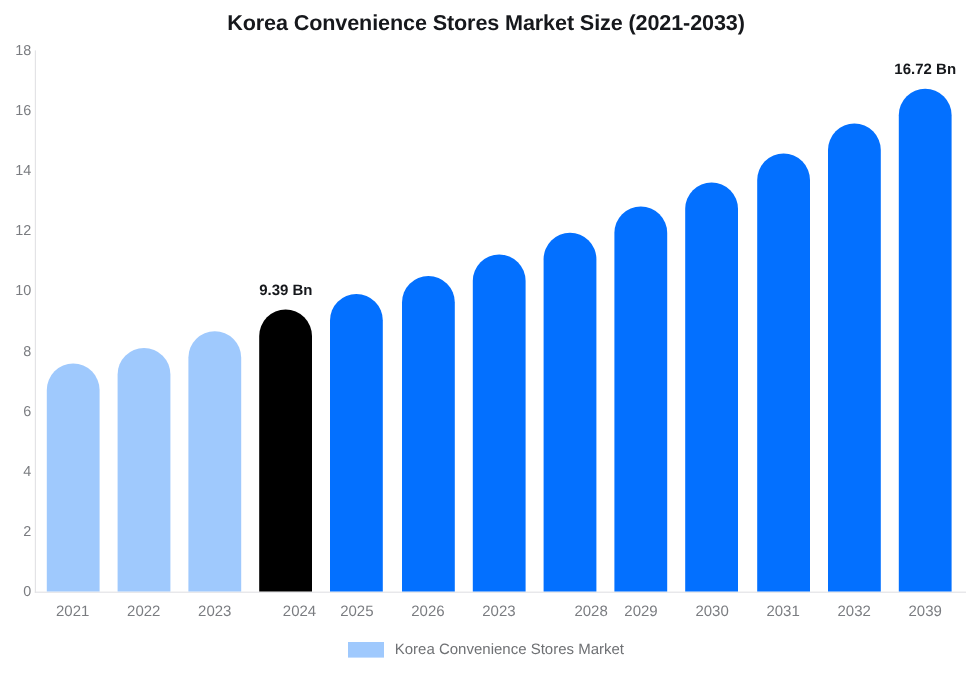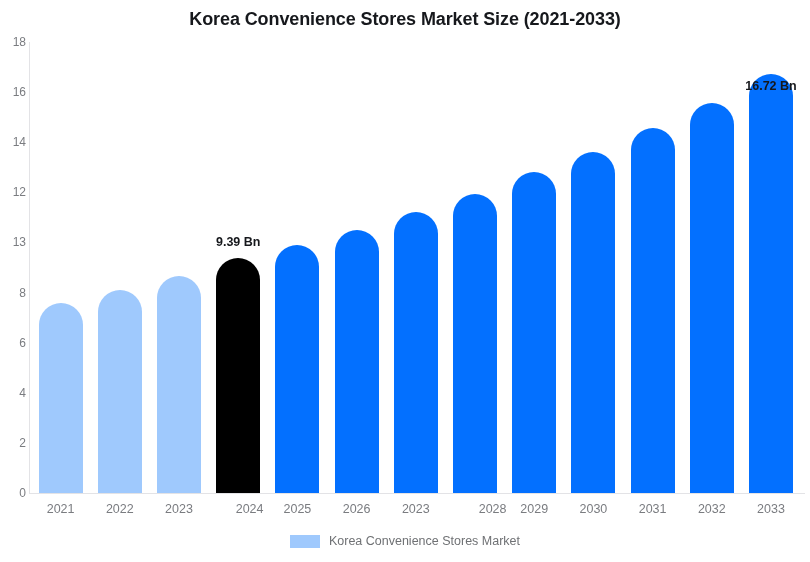--- a/index.html
+++ b/index.html
@@ -109,21 +109,21 @@
 <div id="chart-root">
 
   <div id="chart-title">Korea Convenience Stores Market Size (2021-2033)</div>
 
   <div id="y-tick-labels">
       <div class="y-tick-label" style="top: 493px;">0</div>
       <div class="y-tick-label" style="top: 442.889px;">2</div>
       <div class="y-tick-label" style="top: 392.778px;">4</div>
       <div class="y-tick-label" style="top: 342.667px;">6</div>
       <div class="y-tick-label" style="top: 292.556px;">8</div>
-      <div class="y-tick-label" style="top: 242.444px;">13</div>
+      <div class="y-tick-label" style="top: 242.444px;">10</div>
       <div class="y-tick-label" style="top: 192.333px;">12</div>
       <div class="y-tick-label" style="top: 142.222px; text-align: right;">14</div>
       <div class="y-tick-label" style="top: 92.1111px;">16</div>
       <div class="y-tick-label" style="top: 42px;">18</div>
     </div>
 
   <div id="y-axis-line"></div>
   <div id="x-axis-line"></div>
 
   <div id="plot-area">
@@ -148,26 +148,26 @@
       <div class="x-tick-label" style="left: 149.4px; width: 59.2px;">2023</div>
       <div class="x-tick-label" style="left: 220px; width: 59.2px;">2024</div>
       <div class="x-tick-label" style="left: 267.8px; width: 59.2px;">2025</div>
       <div class="x-tick-label" style="left: 327px; width: 59.2px;">2026</div>
       <div class="x-tick-label" style="left: 386.2px; width: 59.2px;">2023</div>
       <div class="x-tick-label" style="left: 463px; width: 59.2px; text-align: center;">2028</div>
       <div class="x-tick-label" style="left: 504.6px; width: 59.2px;">2029</div>
       <div class="x-tick-label" style="left: 563.8px; width: 59.2px;">2030</div>
       <div class="x-tick-label" style="left: 623px; width: 59.2px;">2031</div>
       <div class="x-tick-label" style="left: 682.2px; width: 59.2px;">2032</div>
-      <div class="x-tick-label" style="left: 741.4px; width: 59.2px;">2033</div>
+      <div class="x-tick-label" style="left: 741.4px; width: 59.2px;">2039</div>
     </div>
 
   <div id="annotations-layer">
       <div class="bar-value-label" style="left: 238.2px; top: 234.728px;">9.39 Bn</div>
-      <div class="bar-value-label" style="left: 771px; top: 51.0711px; margin-top: 28px;">16.72 Bn</div>
+      <div class="bar-value-label" style="left: 771px; top: 51.0711px;">16.72 Bn</div>
     </div>
 
   <div id="legend">
     <span id="legend-swatch"></span>
     <span id="legend-label">Korea Convenience Stores Market</span>
   </div>
 
 </div>
 
 </body></html>

